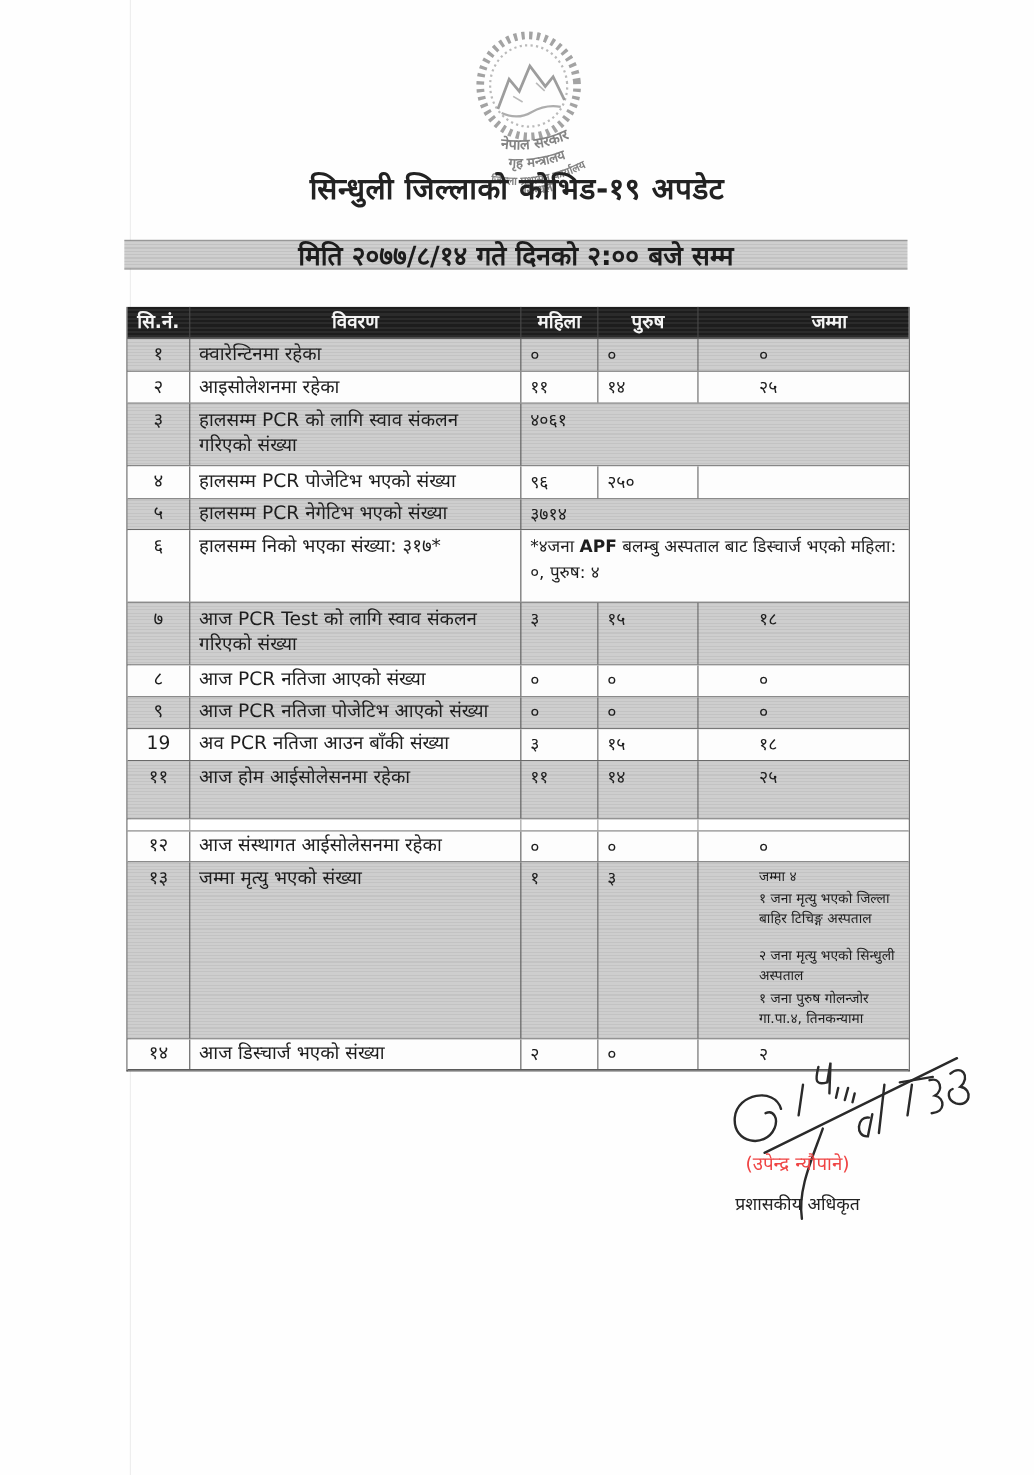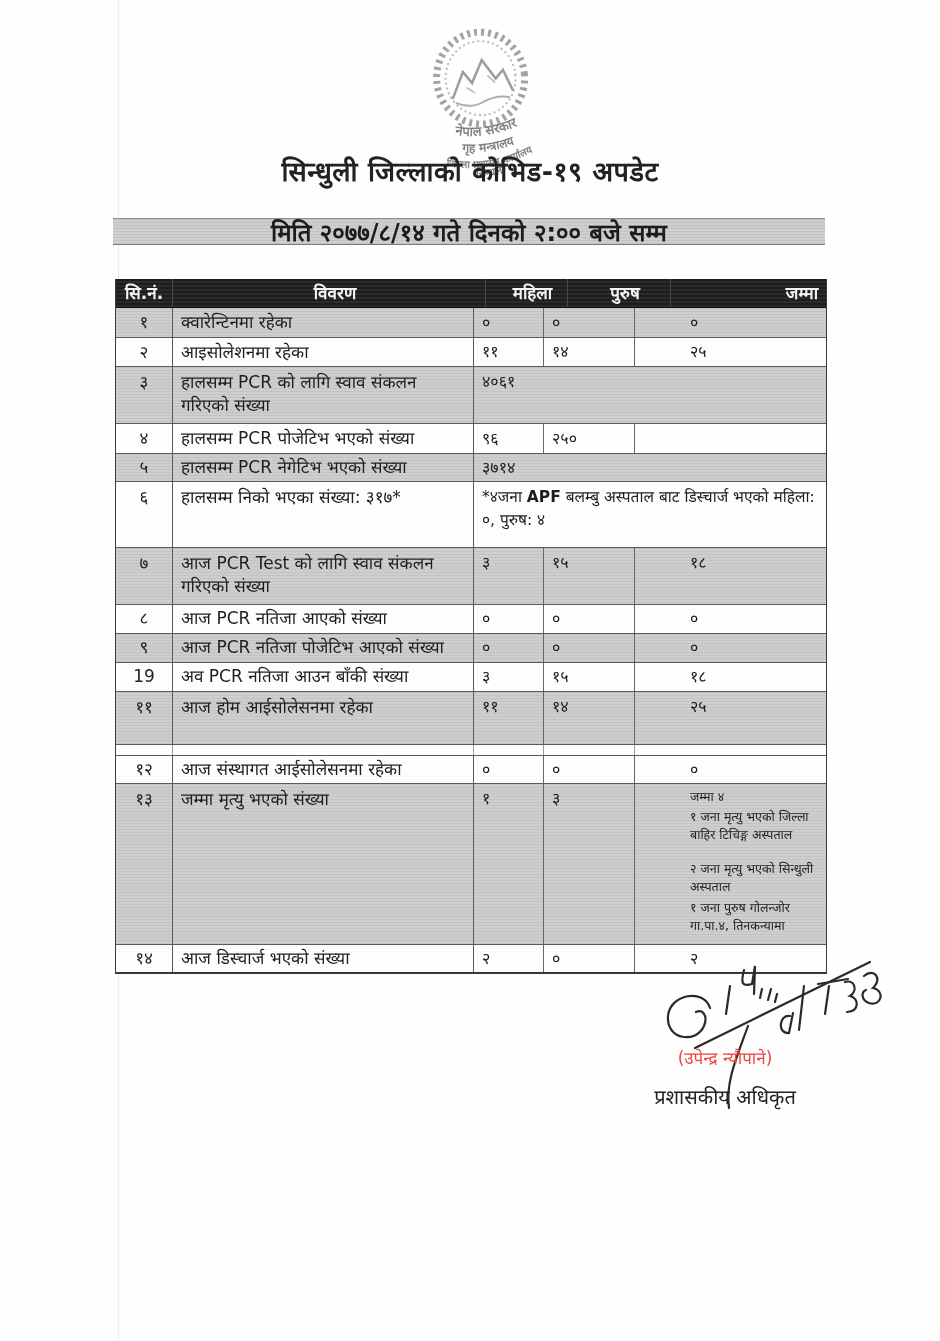--- a/index.html
+++ b/index.html
@@ -30,21 +30,21 @@
     position:absolute; left:115px; top:279px; width:712px;
     border:1px solid #3c3c3c; border-top:none;
   }
   .trow {
     display:grid; grid-template-columns:57px 301px 70px 91px 191px;
     border-bottom:1px solid #5a5a5a; align-items:center;
   }
   .trow:last-child { border-bottom:1px solid #333; }
   .thead {
     background:repeating-linear-gradient(180deg,#1d1d1d 0 2px,#2b2b2b 2px 4px);
-    color:#f4f4f4; font-weight:700; min-height:29px; border-bottom:1px solid #111;gap:12px;
+    color:#f4f4f4; font-weight:700; min-height:29px; border-bottom:1px solid #111;
   }
   .thead .cell { border-color:#4a4a4a; }
   .gray  { background:repeating-linear-gradient(180deg,#c3c3c3 0 1px,#cecece 1px 3px); }
   .white { background:#fdfdfd; }
   .cell { padding:2px 8px; font-size:17px; line-height:1.35; }
   .c-sn   { text-align:center; border-right:1px solid #5a5a5a; align-self:stretch; display:flex; align-items:center; justify-content:center; }
   .c-desc { border-right:1px solid #5a5a5a; align-self:stretch; display:flex; align-items:center; }
   .c-num  { border-right:1px solid #666; align-self:stretch; display:flex; align-items:center; font-size:16px; }
   .c-total{ align-self:stretch; display:flex; align-items:center; font-size:16px;margin-left:47px; }
   .c-span { grid-column:3 / 6; align-self:stretch; display:flex; align-items:center; font-size:16px; }
@@ -59,21 +59,21 @@
   .spacer-row .c-num { border-right:1px solid #9a9a9a; }
   .note-cell { font-size:15.5px; line-height:1.5; display:block; padding-top:5px; }
   .note-cell b { font-weight:700; }
   .death-cell { display:block; font-size:12.5px; line-height:1.45; padding-top:5px; }
   .death-cell p { margin:0 0 2px 0; }
   .death-cell p.gap { margin-top:16px; }
 
   
   .sig-svg { position:absolute; left:598px; top:950px; width:290px; height:170px; }
   .sig-name  { position:absolute; left:600px; top:1046px; width:250px; text-align:center; font-size:17px; color:#ef4444; }
-  .sig-title { position:absolute; left:600px; top:1083px; width:250px; text-align:center; font-size:20px; color:#222; }
+  .sig-title { position:absolute; left:600px; top:1083px; width:250px; text-align:center; font-size:16px; color:#222; }
 </style>
 </head>
 <body>
 
 <div class="page">
   <div class="scan-fold"></div>
 
   <div class="logo-wrap">
     <svg viewBox="0 0 150 150" width="150" height="150">
       <g stroke="#787878" fill="none">

